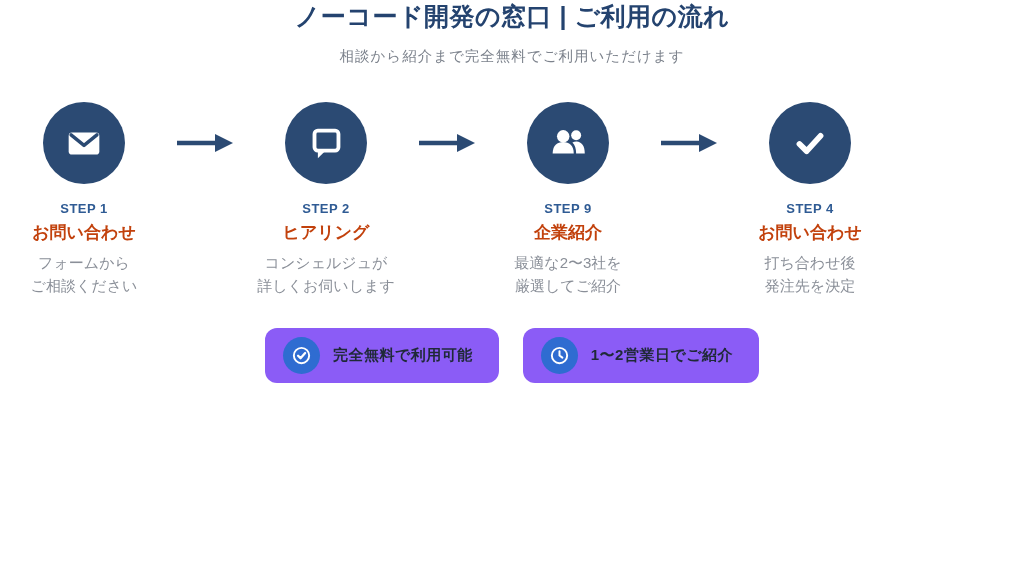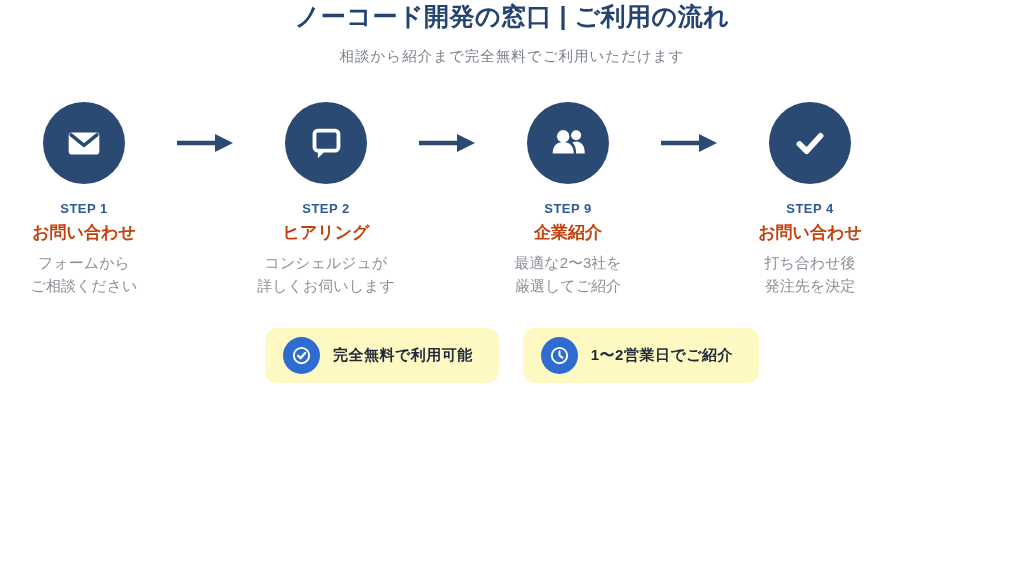--- a/index.html
+++ b/index.html
@@ -26,21 +26,21 @@
   }
   .step-label { margin-top:17px; font-size:13px; font-weight:bold; color:#2f5b94; letter-spacing:0.5px; }
   .step-title { margin-top:5px; font-size:17px; font-weight:bold; color:#c2410c; }
   .step-desc  { margin-top:7px; font-size:15px; color:#8a8f98; line-height:1.55; }
 
   .arrow-wrap { width:74px; display:flex; justify-content:center; margin-top:31px; }
 
   .badges-row { display:flex; justify-content:center; gap:24px; margin-top:30px; }
   .badge {
     display:flex; align-items:center; gap:13px;
-    background:#fef9c3; border-radius:12px; padding:9px 26px 9px 18px;justify-content:flex-end;
+    background:#8b5cf6; border-radius:12px; padding:9px 26px 9px 18px;justify-content:flex-end;
   }
   .badge-circle {
     width:37px; height:37px; border-radius:50%; background:#2f6cd1; flex:0 0 auto;
     display:flex; align-items:center; justify-content:center;
   }
   .badge-label { font-size:15px; font-weight:bold; color:#1f2937; letter-spacing:0.5px; }
 </style>
 </head>
 <body>
 

